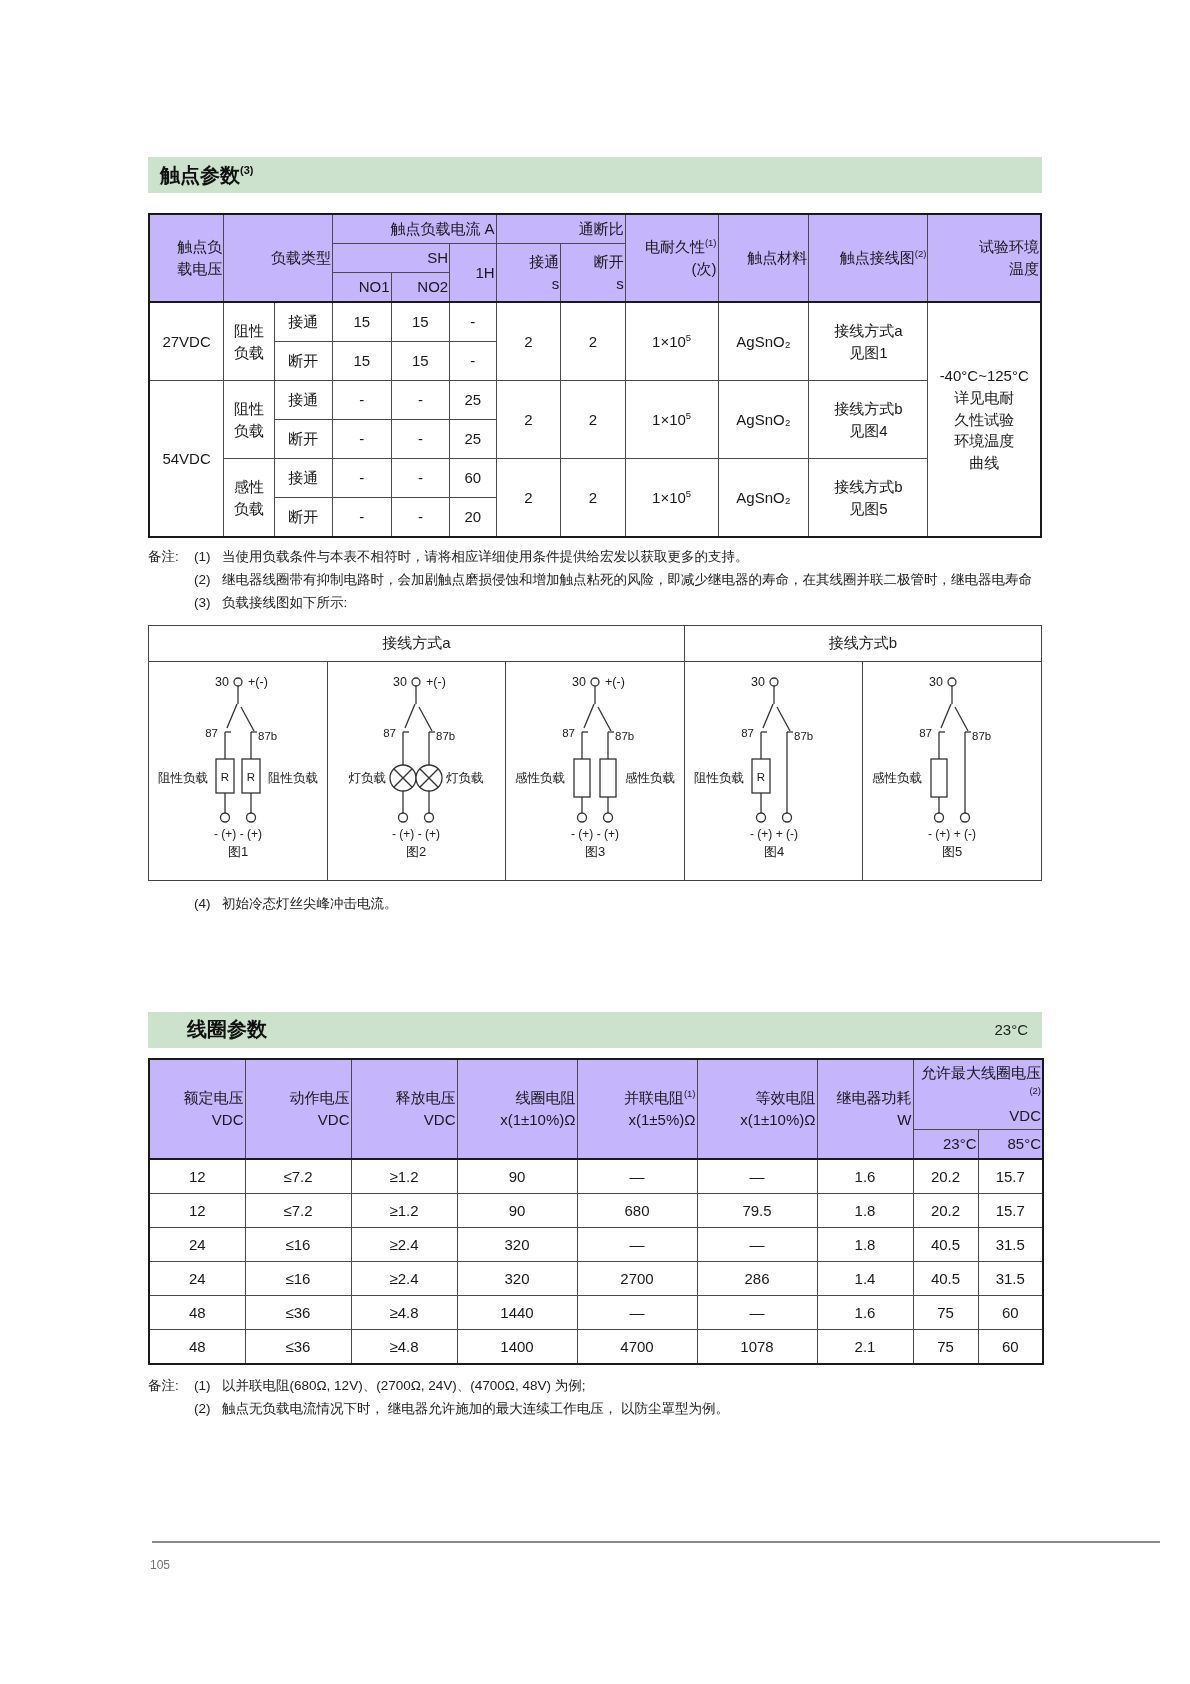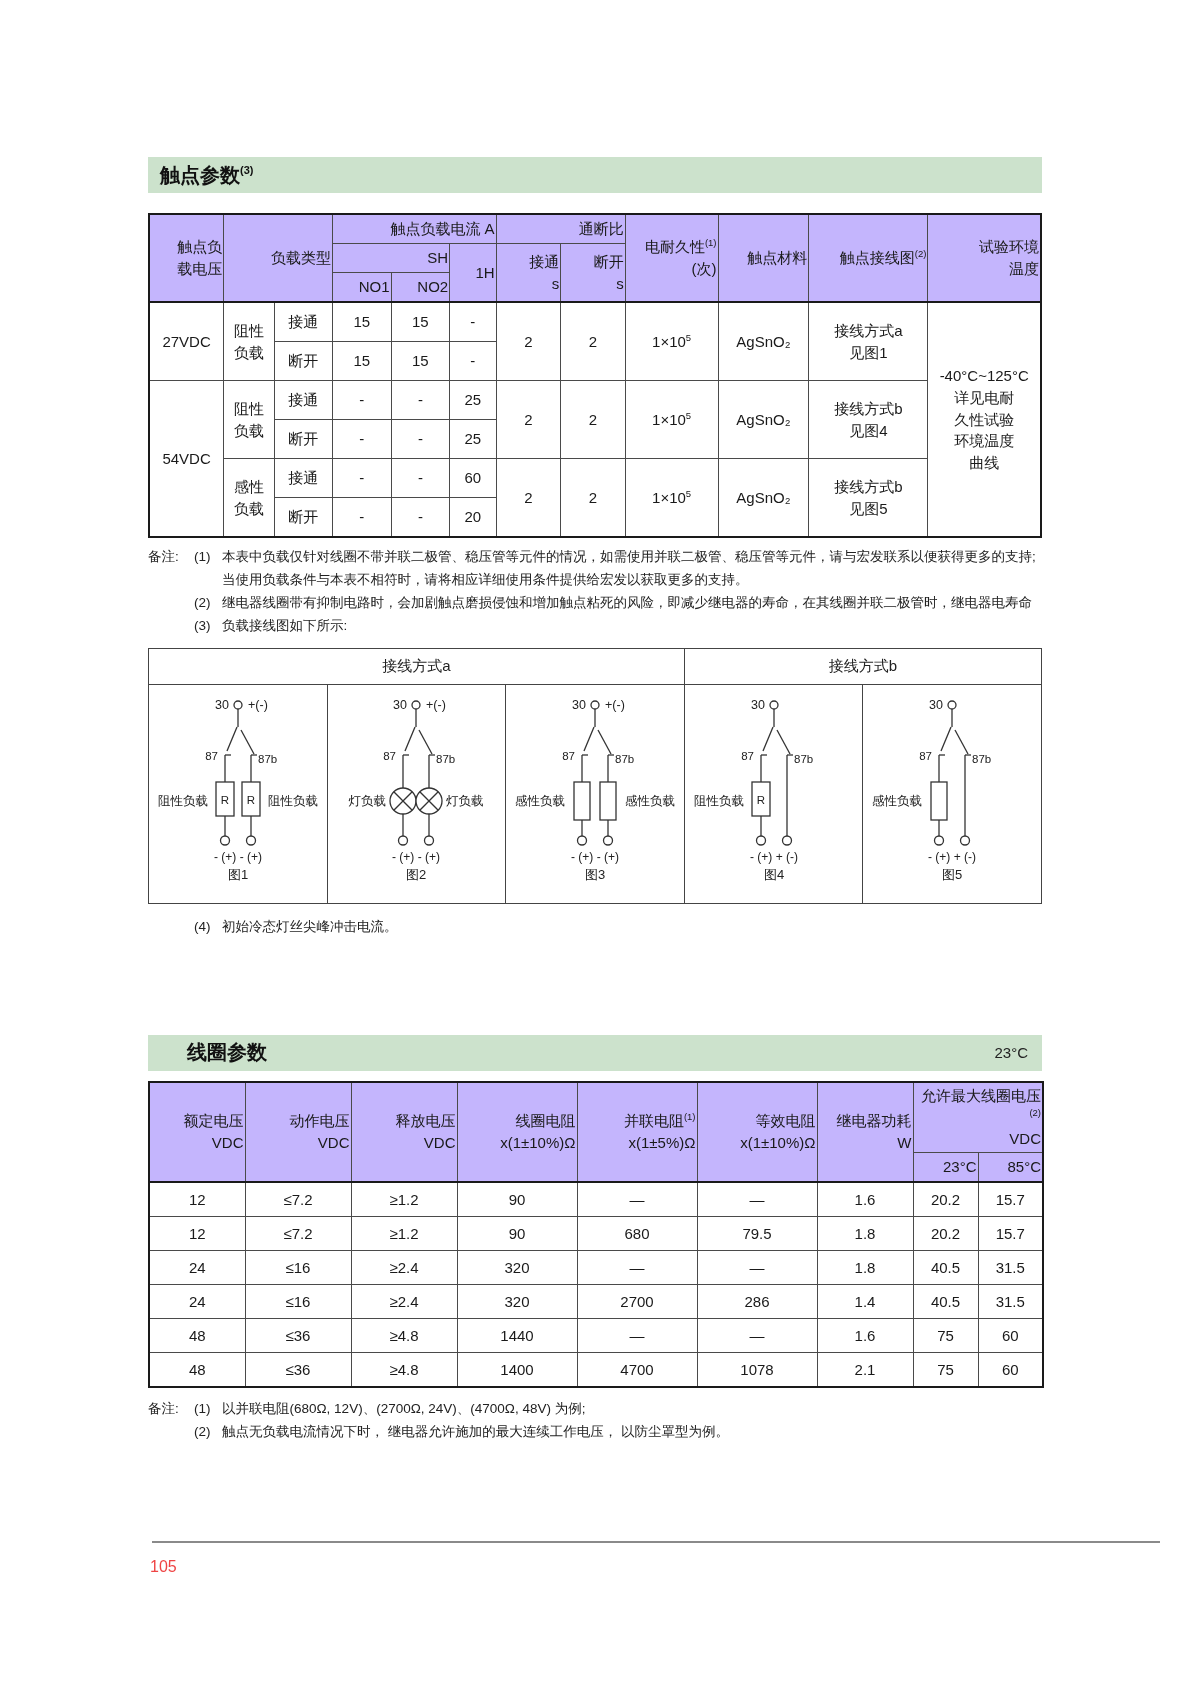--- a/index.html
+++ b/index.html
@@ -25,21 +25,21 @@
   .notes-label{width:46px;flex:none;}
   .notes-body{flex:1;min-width:0;}
   .note-row{display:flex;}
   .note-num{width:28px;flex:none;}
   .note-lines{flex:1;white-space:nowrap;}
   table.diagram{border-collapse:collapse;table-layout:fixed;width:894px;font-size:15px;color:#222;}
   table.diagram th,table.diagram td{border:1px solid #444;background:#fff;font-weight:normal;}
   table.diagram th{height:33px;}
   table.diagram td{height:214px;vertical-align:top;text-align:center;padding:2px 0;}
   .footer-line{position:absolute;left:152px;right:30px;top:1541px;height:2px;background:#8a8a8a;}
-  .page-num{position:absolute;left:150px;top:1558px;font-size:16px;color:#ef4444;}
+  .page-num{position:absolute;left:150px;top:1558px;font-size:12px;color:#737373;}
   .mt8{margin-top:8px;} .mt10{margin-top:10px;} .mt12{margin-top:12px;} .mt20{margin-top:20px;} .mt96{margin-top:96px;padding-left:39px;}
 </style>
 </head>
 <body>
 
 <div class="page">
   <div class="content">
 
     <div class="band">
       <div class="band-title"><span>触点参数</span><sup>(3)</sup></div>
@@ -142,21 +142,20 @@
           </tr>
         </tbody>
       </table>
 
     <div class="notes mt8">
       <div class="notes-label">备注:</div>
       <div class="notes-body">
           <div class="note-row">
             <div class="note-num">(1)</div>
             <div class="note-lines">
-              <div>本表中负载仅针对线圈不带并联二极管、稳压管等元件的情况，如需使用并联二极管、稳压管等元件，请与宏发联系以便获得更多的支持;</div>
               <div>当使用负载条件与本表不相符时，请将相应详细使用条件提供给宏发以获取更多的支持。</div>
             </div>
           </div>
           <div class="note-row">
             <div class="note-num">(2)</div>
             <div class="note-lines">
               <div>继电器线圈带有抑制电路时，会加剧触点磨损侵蚀和增加触点粘死的风险，即减少继电器的寿命，在其线圈并联二极管时，继电器电寿命</div>
             </div>
           </div>
           <div class="note-row">

